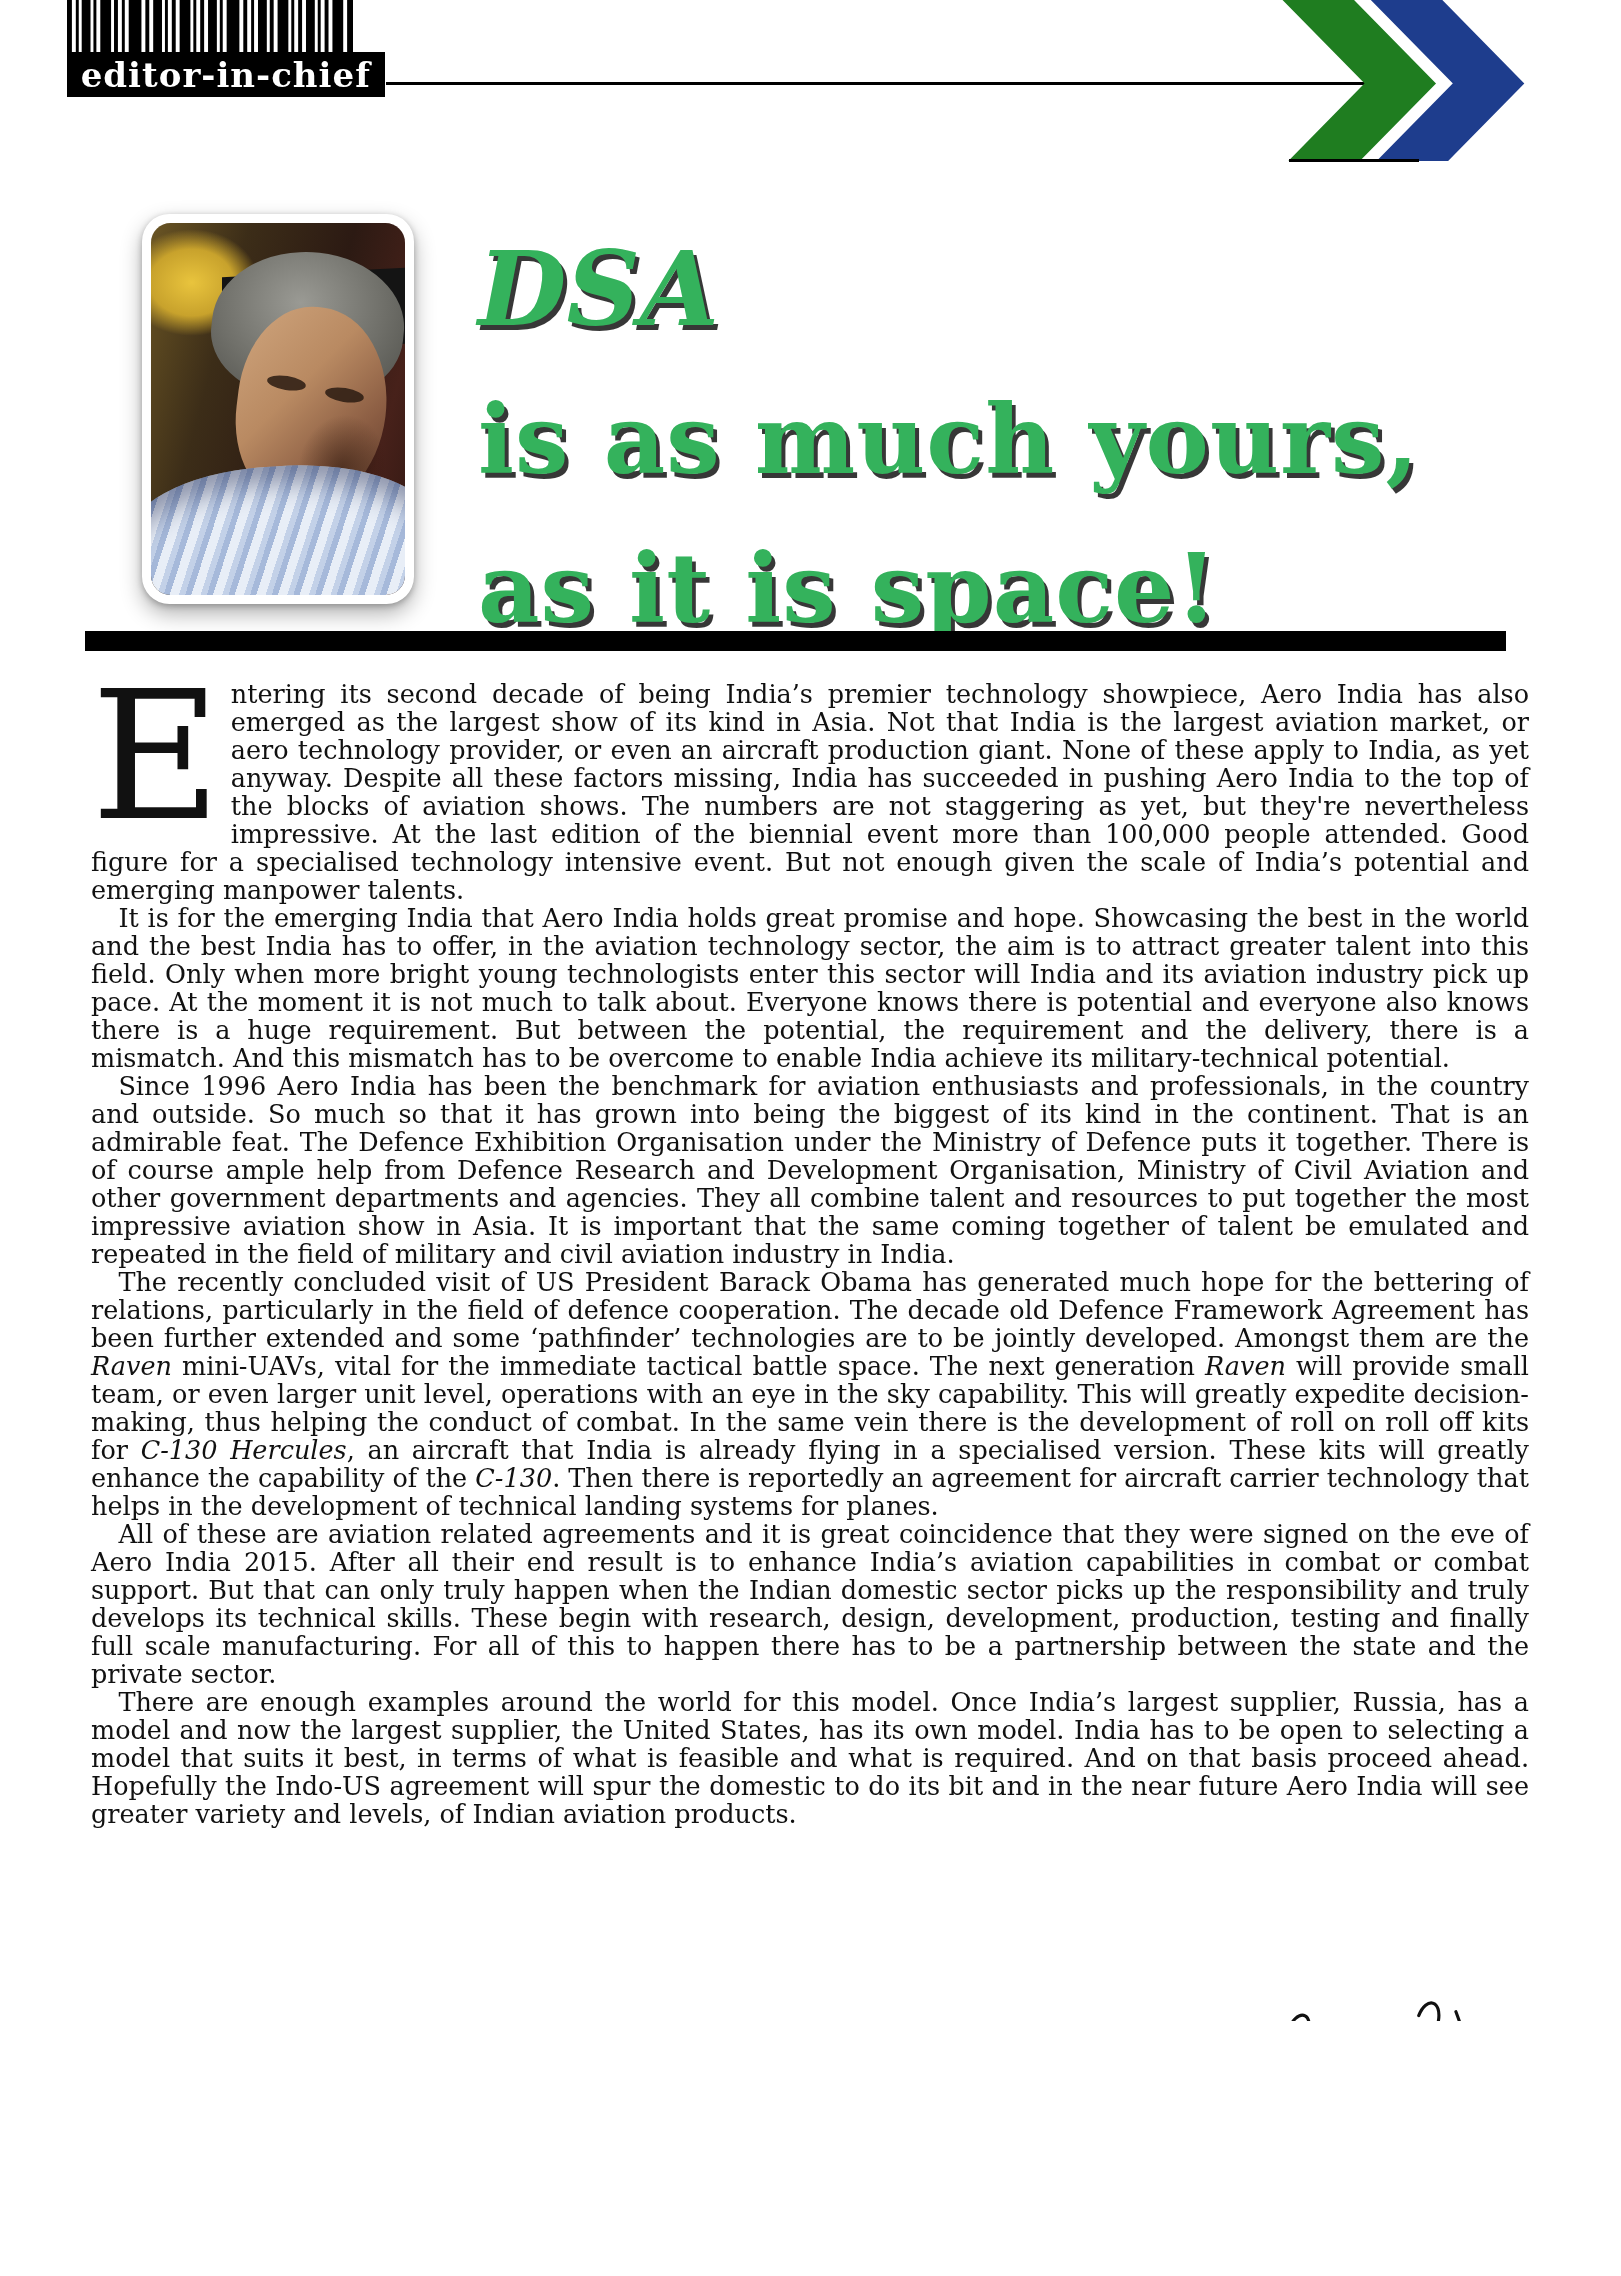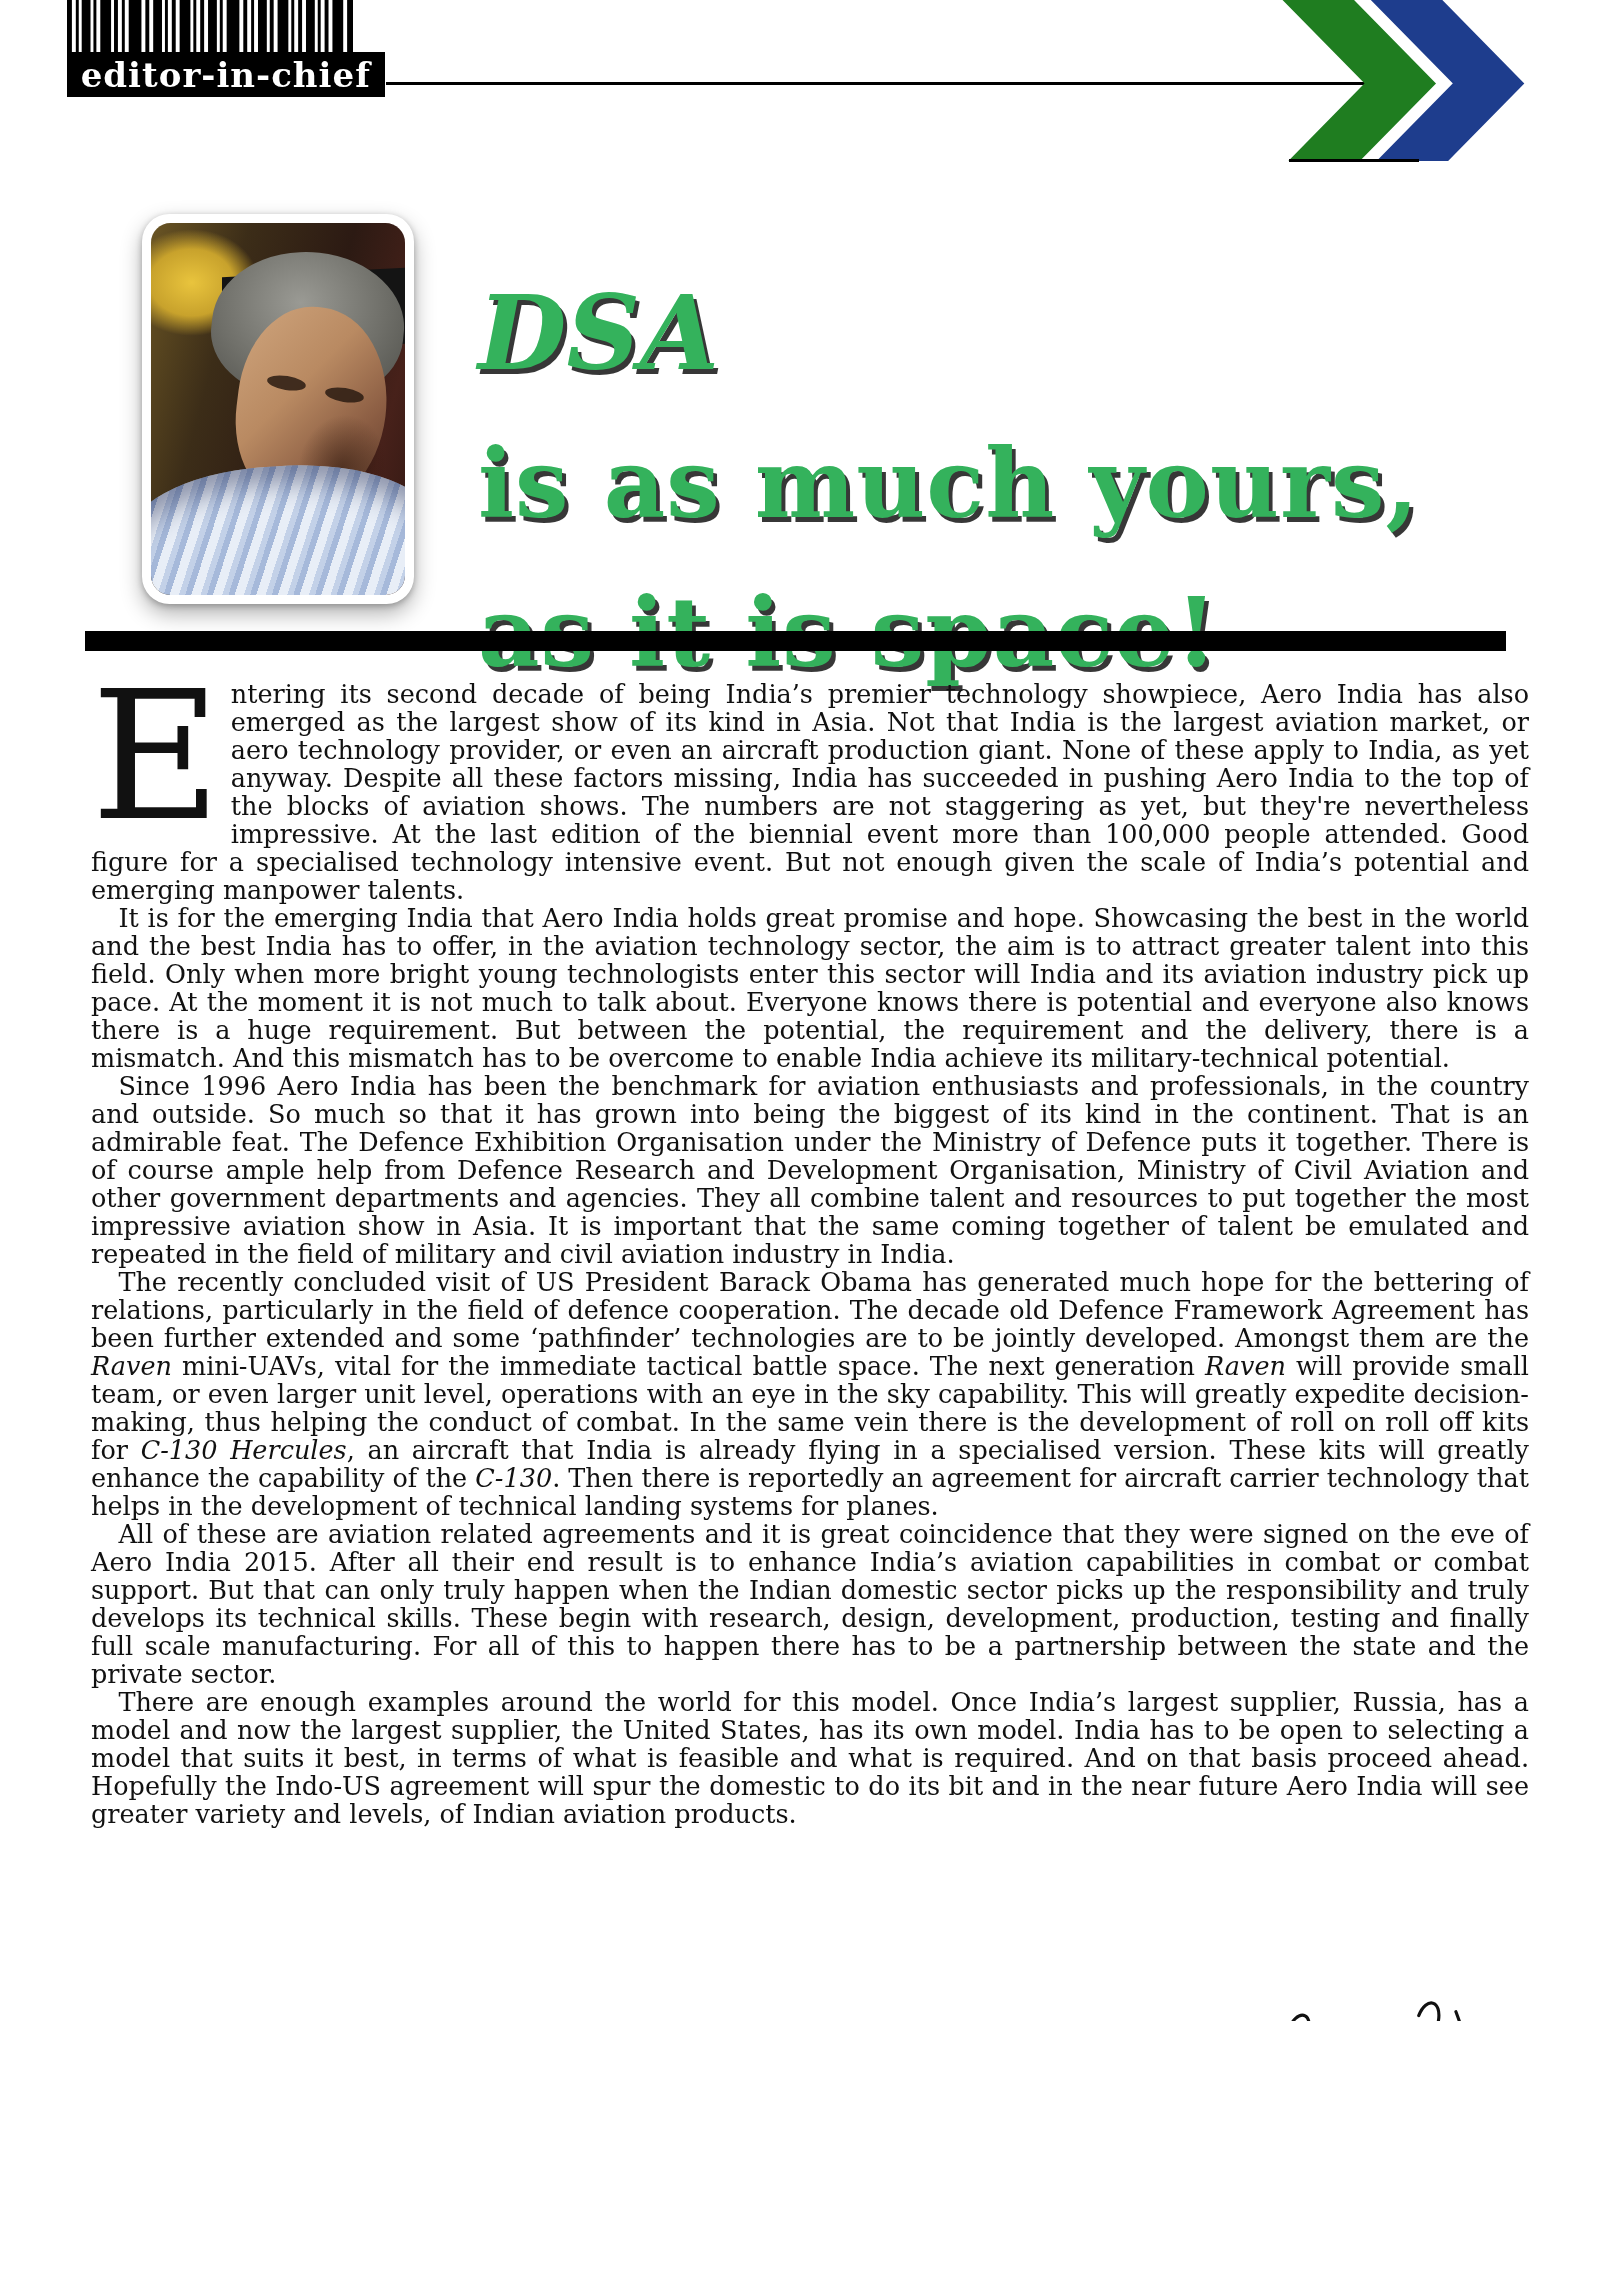--- a/index.html
+++ b/index.html
@@ -31,21 +31,21 @@
   .ph-eye1{left:116px;top:153px;transform:rotate(9deg);}
   .ph-eye2{left:174px;top:165px;transform:rotate(9deg);}
   .ph-shadow{position:absolute;left:147px;top:191px;width:88px;height:108px;border-radius:50%;
       background:radial-gradient(rgba(40,20,10,0.55), rgba(0,0,0,0) 70%);transform:rotate(10deg);}
   .ph-shirt{position:absolute;left:-24.5px;bottom:-17.6px;width:314px;height:147px;border-radius:45% 50% 0 0;
       background:repeating-linear-gradient(112deg,#e8eef7 0 8.8px,#c3d1e8 8.8px 14.7px,#a6b9da 14.7px 20.6px);
       box-shadow:inset 0 17.6px 25.5px rgba(30,40,80,0.45);transform:rotate(-4deg);}
 
   
   .title{position:absolute;left:478px;top:231px;}
-  .t1{font-weight:bold;font-style:italic;font-size:102px;line-height:116px;margin-top:44px;}
+  .t1{font-weight:bold;font-style:italic;font-size:102px;line-height:116px;}
   .t2,.t3{font-weight:bold;font-size:95px;line-height:112px;letter-spacing:1px;margin-top:37px;}
   .title div{color:var(--green);text-shadow:3.9px 4.9px 0 rgba(20,20,20,0.85);white-space:nowrap;}
 
   .black-rule{position:absolute;left:85px;top:631px;width:1421px;height:19.6px;background:#000;}
 
   
   .article{position:absolute;left:91px;top:680px;width:1438px;text-align:justify;
            font-size:25.5px;line-height:28px;}
   .article p{margin:0;text-indent:27.4px;}
   .article p.first{text-indent:0;}

